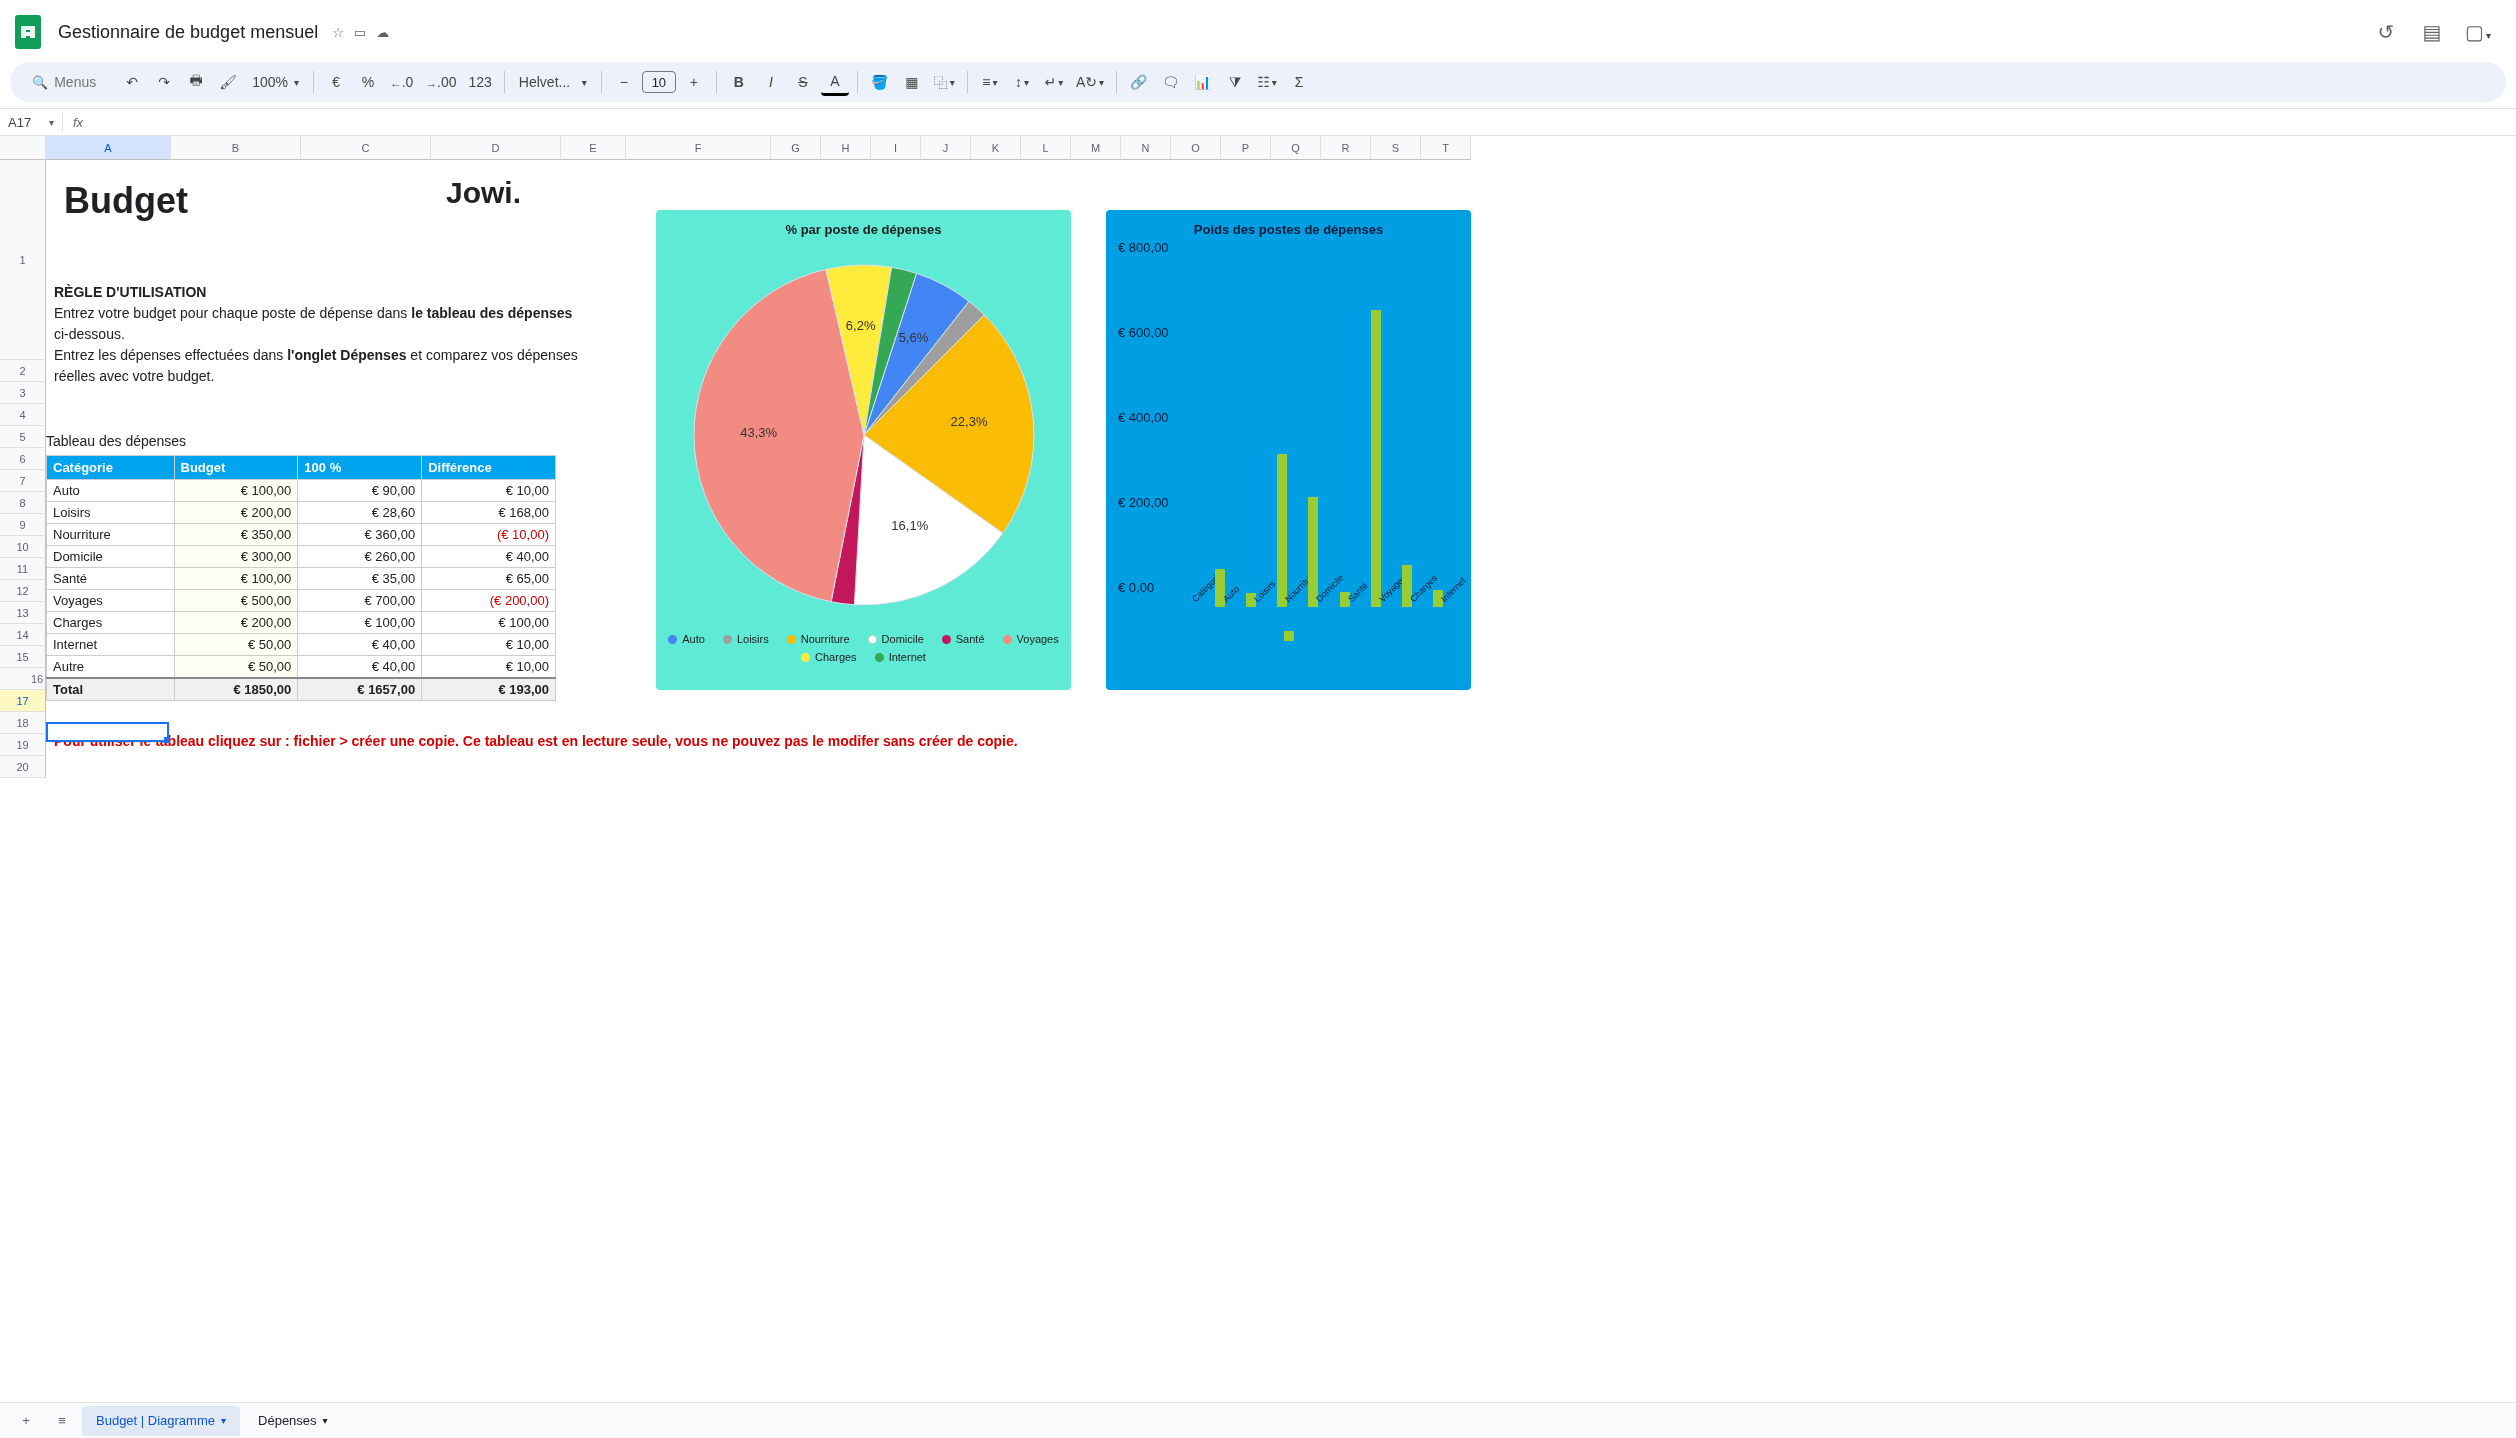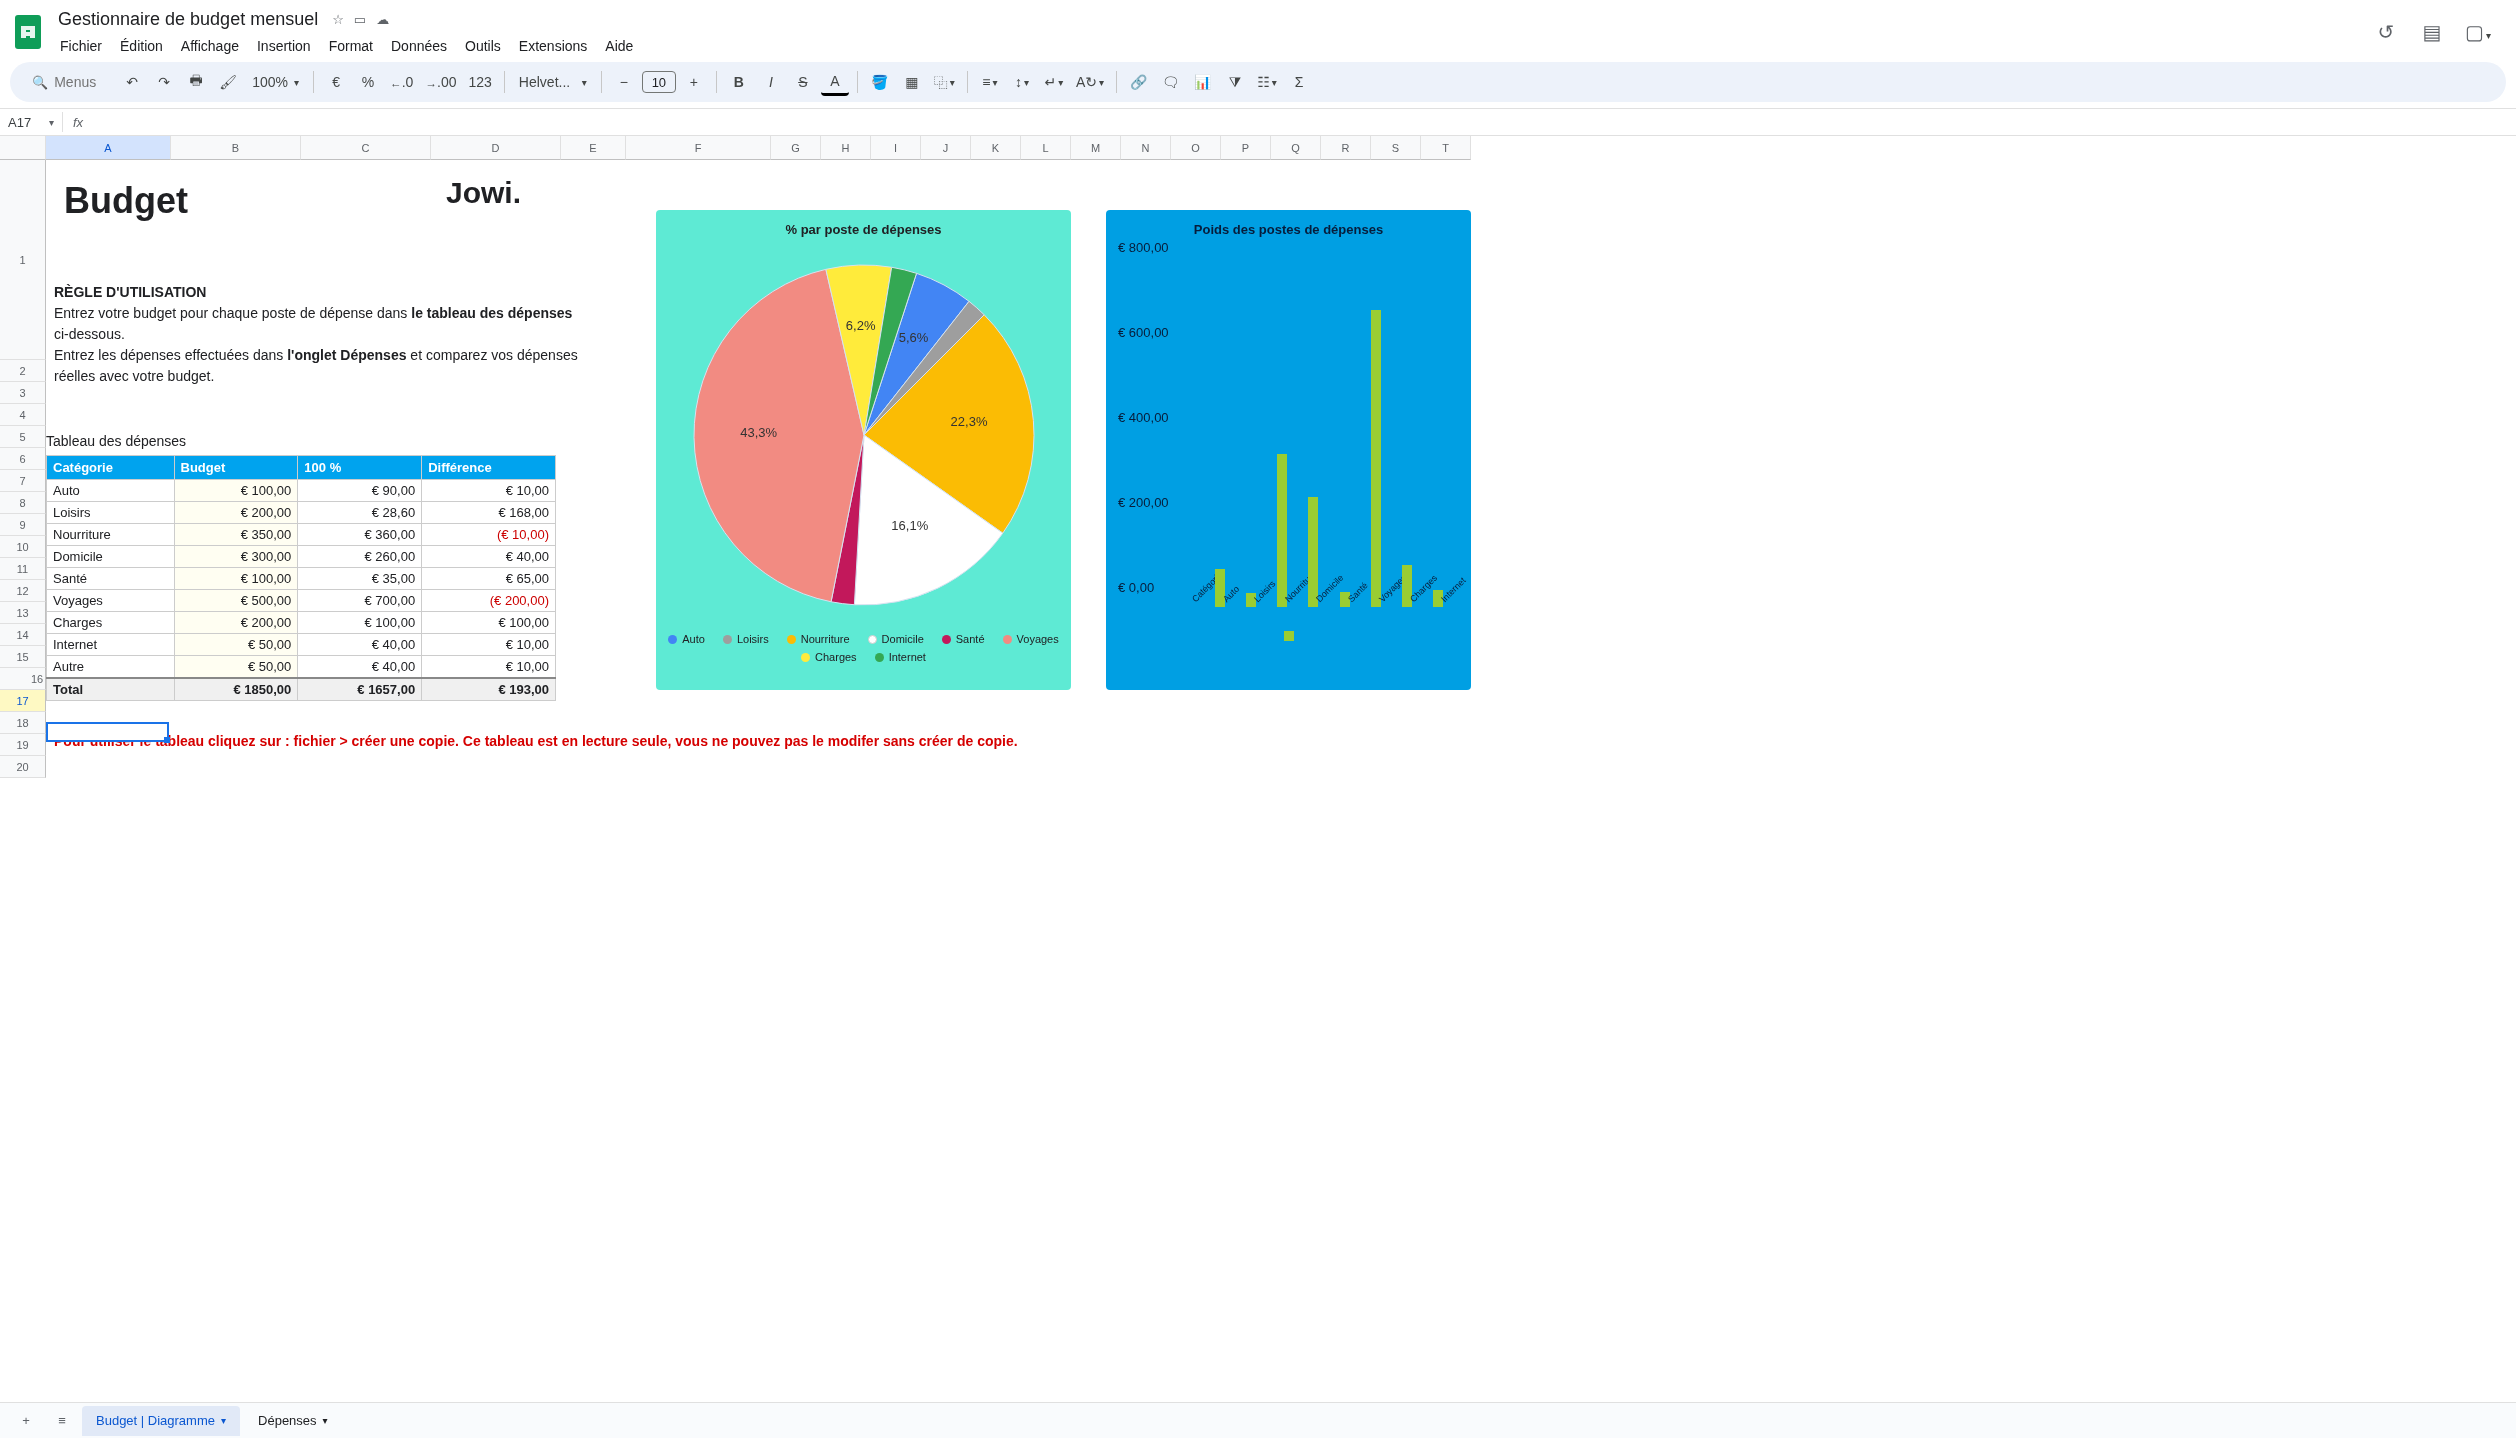--- a/index.html
+++ b/index.html
@@ -107,31 +107,20 @@
       <div class="logo-icon"></div>
     </div>
   <div class="title-section">
     <div class="doc-title-row">
       <div class="doc-title">Gestionnaire de budget mensuel</div>
       <div class="title-icons">
         <span>☆</span>
         <span>▭</span>
         <span>☁</span>
       </div>
-    </div>
-    <div class="menubar">
-      <div class="menu-item">Fichier</div>
-      <div class="menu-item">Édition</div>
-      <div class="menu-item">Affichage</div>
-      <div class="menu-item">Insertion</div>
-      <div class="menu-item">Format</div>
-      <div class="menu-item">Données</div>
-      <div class="menu-item">Outils</div>
-      <div class="menu-item">Extensions</div>
-      <div class="menu-item">Aide</div>
     </div>
   </div>
   <div class="titlebar-right">
     <span class="icon-btn">↺</span>
     <span class="icon-btn">▤</span>
     <span class="icon-btn">▢<span class="dropdown-caret">▾</span></span>
   </div>
 </div>
 
 <div class="toolbar">

